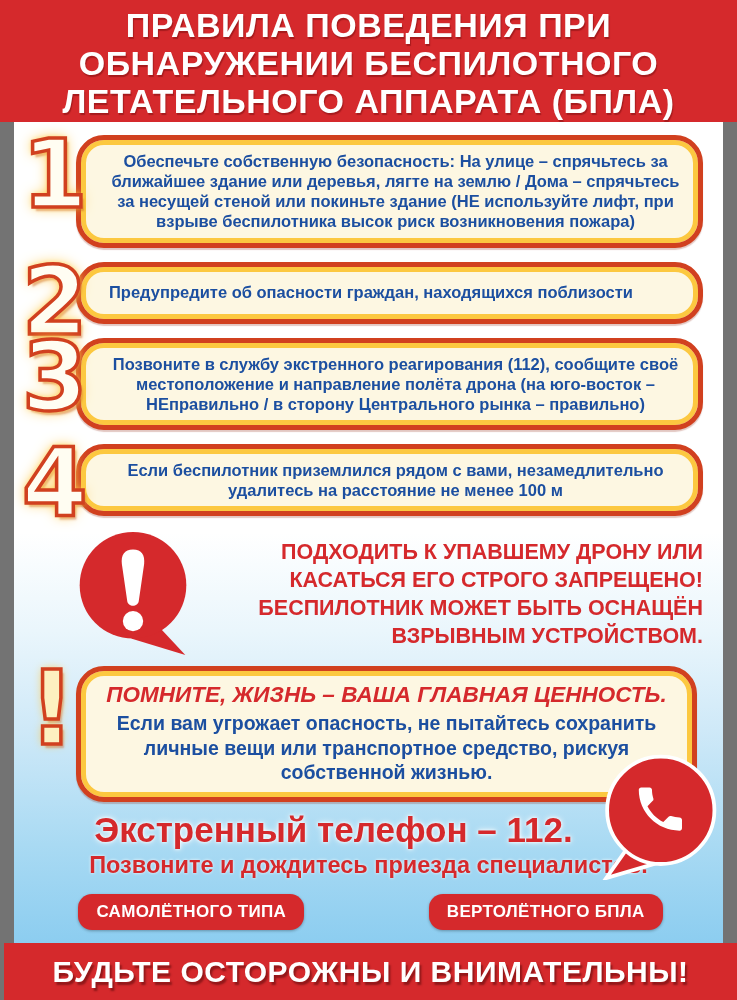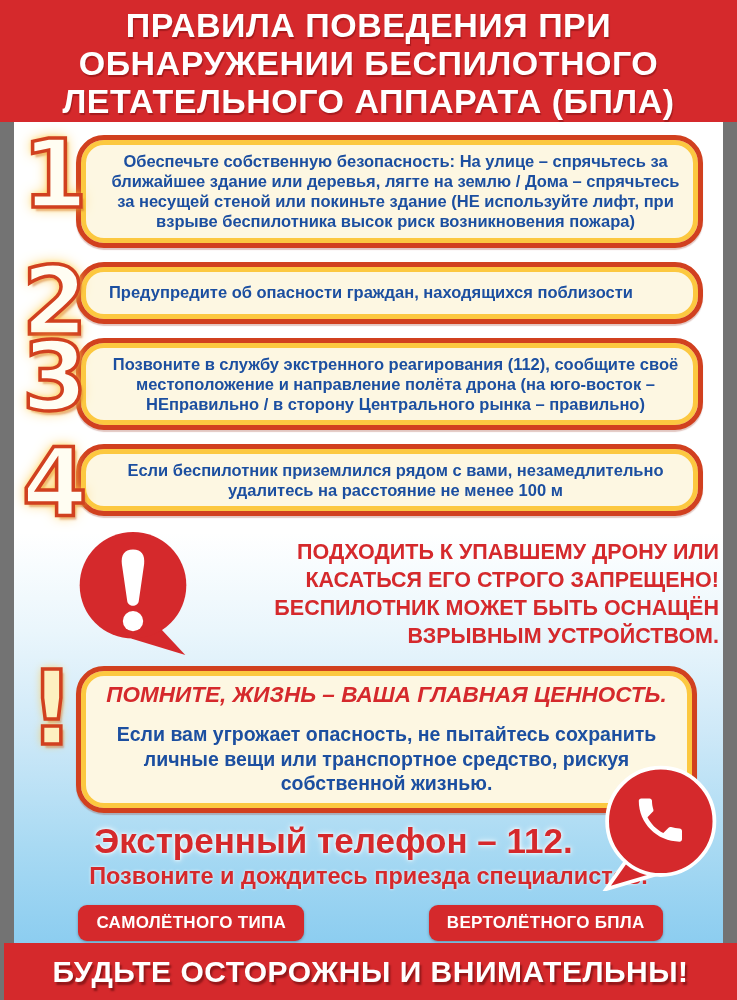--- a/index.html
+++ b/index.html
@@ -27,51 +27,51 @@
   .rule-box { position:relative; background:#fdf7e2; border:5px solid #d1401f; border-radius:28px;
               box-shadow: inset 0 0 0 5px #fcc840, 0 2px 1px rgba(140,30,10,0.25);
               padding:11px 16px 11px 28px; display:flex; align-items:center; min-height:62px;text-align:center; }
   .rule-text { color:#1c4fa0; font-weight:700; font-size:16.5px; line-height:1.22; }
   .rule-number { position:absolute; left:-54px; top:-6px; z-index:3;
               font-family:"DejaVu Sans", sans-serif; font-weight:800; font-size:94px; line-height:0.98;
               color:#fffdf2; -webkit-text-stroke:3.5px #d1401f;
               text-shadow:0 0 14px #ffc94b, 0 0 5px #ffd34d, 3px 4px 2px rgba(185,60,20,0.45); }
 
   
-  .warning { display:flex; align-items:center; margin:2px 0 6px 60px; }
+  .warning { display:flex; align-items:center; margin:2px 16px 6px 60px; }
   .warn-icon { flex:0 0 118px; }
   .warn-text { flex:1; text-align:right; color:#d5292c; font-weight:800;
                font-size:21.5px; line-height:1.3; padding-right:4px; }
 
   
   .remember { position:relative; margin:4px 26px 0 62px; }
   .remember-exclaim { position:absolute; left:-48px; top:-10px; z-index:3;
               font-family:"DejaVu Sans", sans-serif; font-weight:800; font-size:104px; line-height:1;
               color:#fdf0c0; -webkit-text-stroke:3.5px #d1401f;
               text-shadow:0 0 10px #ffc94b, 3px 4px 2px rgba(185,60,20,0.4); }
   .remember-box { background:#fdf7e2; border:5px solid #d1401f; border-radius:28px;
               box-shadow: inset 0 0 0 5px #fcc840, 0 2px 1px rgba(140,30,10,0.25);
               padding:10px 18px 13px; text-align:center; }
   .remember-heading { color:#d5292c; font-weight:800; font-size:22.5px; line-height:1.2;font-style:italic; }
   .remember-body { color:#1c4fa0; font-weight:700; font-size:19.5px; line-height:1.25;
-              max-width:560px; margin:14px auto 0; }
+              max-width:560px; margin:3px auto 0; }
 
   
   .emergency { position:relative; text-align:center; margin-top:8px; z-index:4; }
   .phone-line { color:#d5292c; font-weight:800; font-size:35px; line-height:1.15;
               text-shadow:0 0 3px #ffffff, 0 0 6px #ffffff; margin-right:70px; }
   .phone-sub { color:#d5292c; font-weight:800; font-size:23.5px; line-height:1.25;
               text-shadow:0 0 3px #ffffff; }
   .phone-icon { position:absolute; right:0px; top:-58px; z-index:5; }
 
   
   .drones { display:flex; margin-top:14px; }
   .drone-col { flex:1; display:flex; flex-direction:column; align-items:center; }
   .type-label { background:#d5292c; color:#ffffff; font-weight:800; font-size:17px;
-              padding:8px 18px; border-radius:9px; letter-spacing:0.3px;
+              padding:8px 18px; border-radius:14px; letter-spacing:0.3px;
               box-shadow:0 1px 3px rgba(0,0,0,0.3); white-space:nowrap; }
   .drone-img { margin-top:8px; }
 
   
   .footer { position:absolute; bottom:0; left:4px; right:0; height:57px; background:#d5292c;
               display:flex; align-items:center; justify-content:center; }
   .footer-text { color:#ffffff; font-weight:800; font-size:30px; letter-spacing:0.5px;
               text-shadow:2px 3px 2px rgba(60,0,0,0.45); white-space:nowrap; }
 </style>
 </head>

